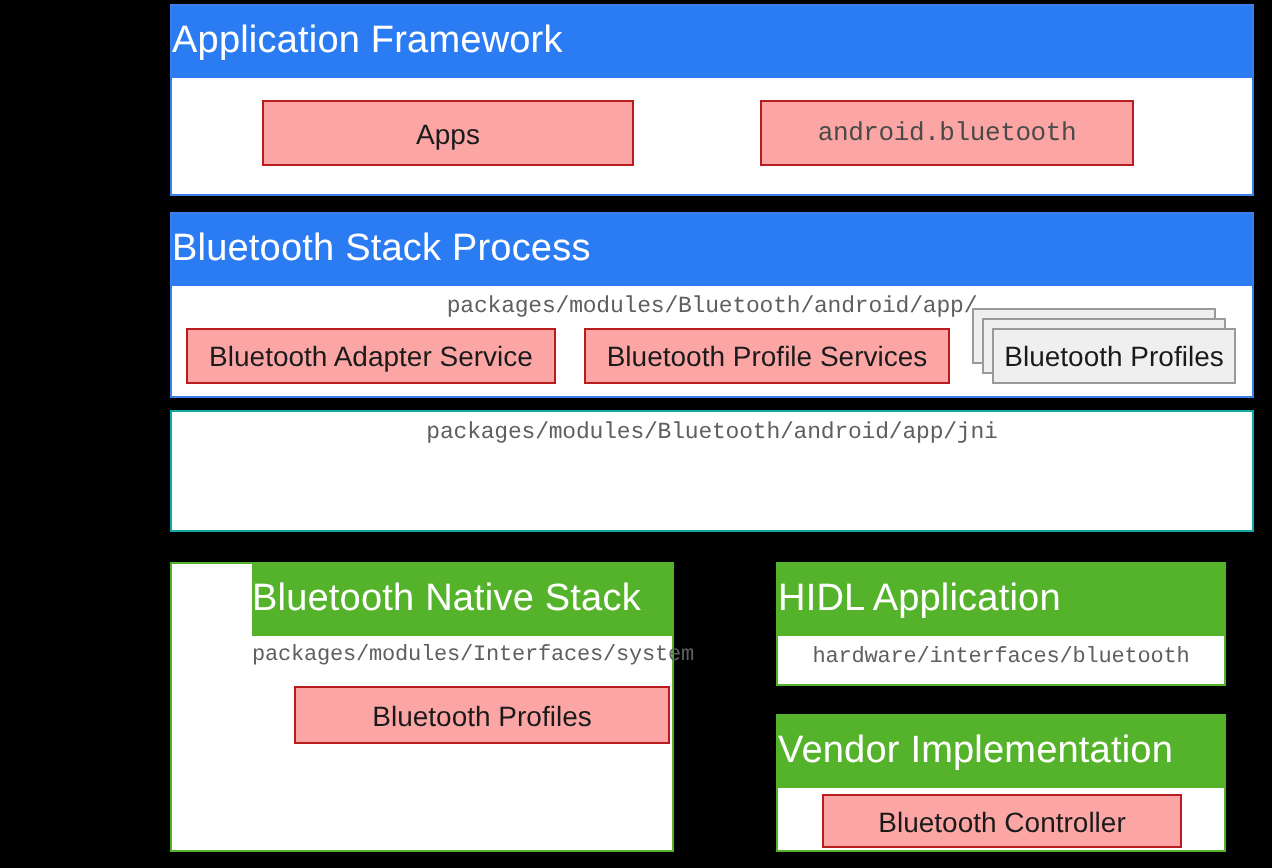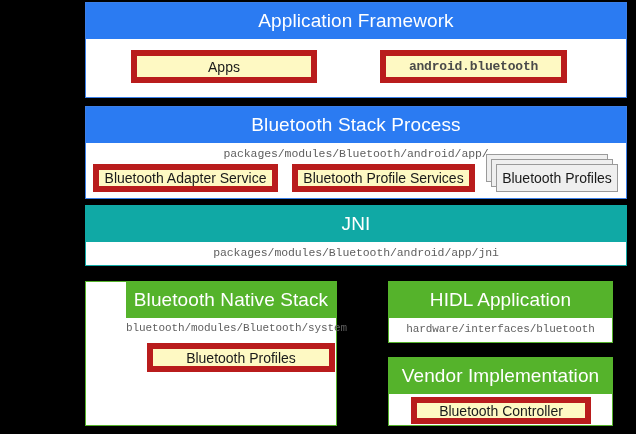--- a/index.html
+++ b/index.html
@@ -32,21 +32,20 @@
     background: #ffffff;
     border: 1px solid #3b7fe8;
   }
   .layer.green-border { border-color: #55b32b; }
   .layer.teal-border  { border-color: #10a9a5; }
 
   .layer-header {
     box-sizing: border-box;
     width: 100%;
     color: #ffffff;
-    text-align: center;
     font-size: 19px;
     line-height: 36px;
     height: 36px;
     letter-spacing: 0.1px;
     white-space: nowrap;
     overflow: hidden;
   }
   .hdr-blue  { background: #2b7bf2; }
   .hdr-teal  { background: #10a9a5; }
   .hdr-green { background: #55b32b; }
@@ -64,36 +63,35 @@
     color: #5f5f5f;
     text-align: center;
     white-space: nowrap;
     letter-spacing: -0.1px;
   }
 
   
   .box {
     position: absolute;
     box-sizing: border-box;
-    background: #fef9c3;
-    border: 6px solid #b91c1c;
+    background: #fca5a5;
+    border: 1px solid #b91c1c;
     color: #1a1a1a;
     font-size: 14px;
     display: flex;
     align-items: center;
     justify-content: center;
     text-align: center;
     white-space: nowrap;
   }
   .box.mono {
     font-family: "Liberation Mono", "DejaVu Sans Mono", monospace;
     font-size: 13px;
     color: #4a4a4a;
     letter-spacing: -0.2px;
-    font-weight: bold;
   }
 
   
   .stack {
     position: absolute;
   }
   .stack .card {
     position: absolute;
     box-sizing: border-box;
     background: #efefef;
@@ -150,30 +148,29 @@
 
       <div class="stack" style="left:400px; top:11px; width:135px; height:40px;">
         <div class="card c1" style="width:122px; height:28px;"></div>
         <div class="card c2" style="width:122px; height:28px;"></div>
         <div class="card c3" style="width:122px; height:28px;">Bluetooth Profiles</div>
       </div>
     </div>
   </div>
 
   <div class="layer teal-border" style="left:85px; top:205px; width:542px; height:61px;">
-    <div class="layer-header hdr-teal">JNI</div>
     <div class="layer-body" style="height:23px;">
       <div class="path-label" style="position:absolute; left:0; top:4px; width:100%;">packages/modules/Bluetooth/android/app/jni</div>
     </div>
   </div>
 
   <div class="layer green-border" style="left:85px; top:281px; width:252px; height:145px;padding-left:40px;">
     <div class="layer-header hdr-green">Bluetooth Native Stack</div>
     <div class="layer-body" style="height:107px;">
-      <div class="path-label" style="position:absolute; left:0; top:4px; width:100%; font-size:11px;">bluetooth/modules/Bluetooth/system</div>
+      <div class="path-label" style="position:absolute; left:0; top:4px; width:100%; font-size:11px;">packages/modules/Interfaces/system</div>
       <div class="box" style="left:21px; top:25px; width:188px; height:29px;">Bluetooth Profiles</div>
     </div>
   </div>
 
   <div class="layer green-border" style="left:388px; top:281px; width:225px; height:62px;">
     <div class="layer-header hdr-green">HIDL Application</div>
     <div class="layer-body" style="height:14px;">
       <div class="path-label" style="position:absolute; left:0; top:5px; width:100%; font-size:11px;">hardware/interfaces/bluetooth</div>
     </div>
   </div>

